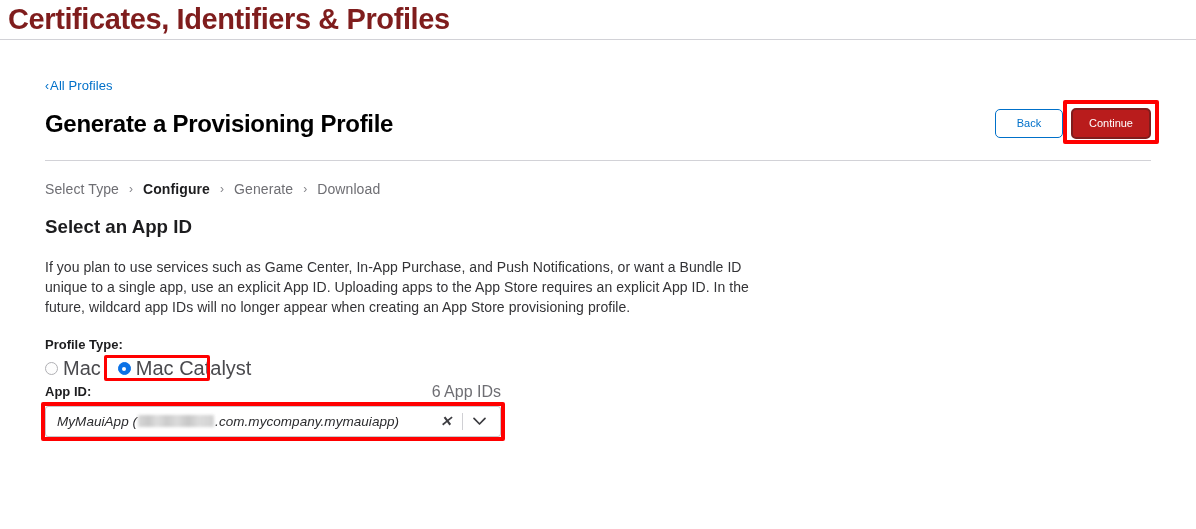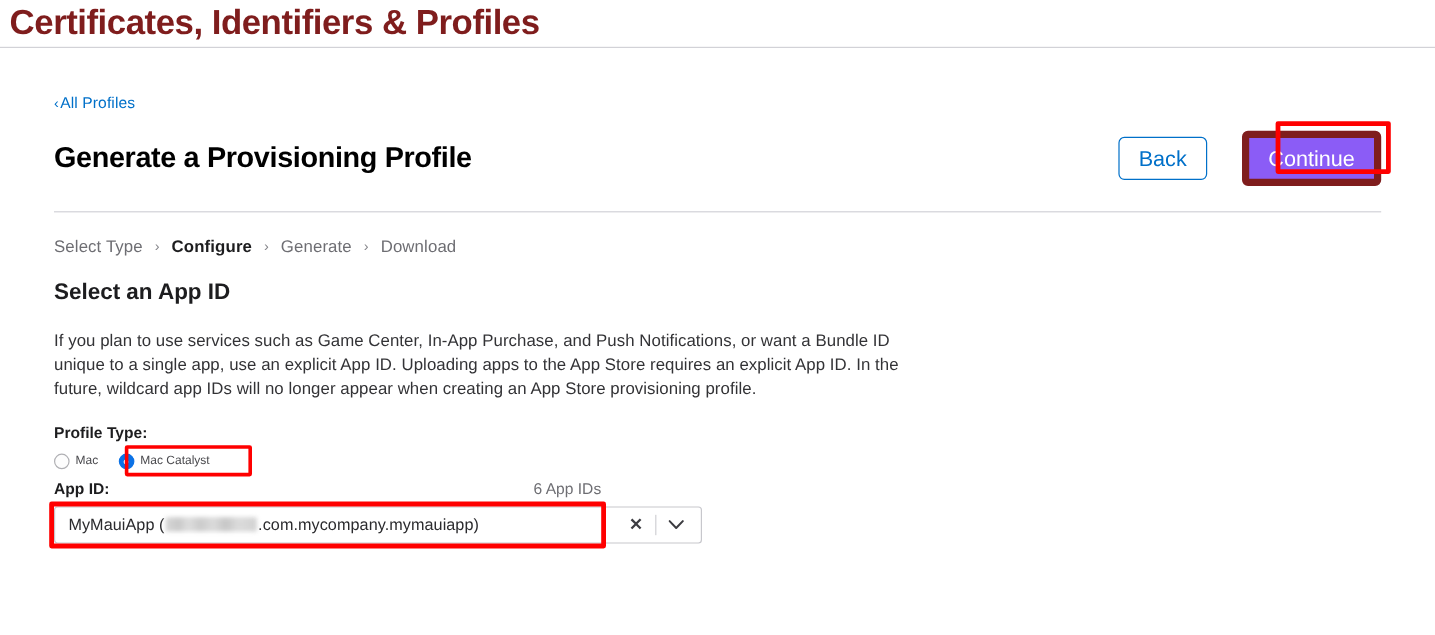--- a/index.html
+++ b/index.html
@@ -71,38 +71,37 @@
   }
 
   .btn-group {
     display: flex;
     align-items: center;
     gap: 8px;
     position: relative;
   }
   .btn {
     font-family: "Liberation Sans", sans-serif;
-    font-size: 18px;
+    font-size: 11px;
     line-height: 1;
     border-radius: 5px;
     padding: 8px 16px;
     cursor: pointer;
     white-space: nowrap;
-    margin-left: 21px;
   }
   .btn-secondary {
     background: #ffffff;
     border: 1px solid #0070c9;
     color: #0070c9;
     min-width: 68px;
     text-align: center;
   }
   .btn-primary {
-    background: #8b5cf6;
-    border: 6px solid #7f1d1d;
+    background: #b91c1c;
+    border: 2px solid #7f1d1d;
     color: #ffffff;
     min-width: 80px;
     text-align: center;
   }
   .hl-box-continue {
     position: absolute;
     top: -8px;
     right: -8px;
     width: 96px;
     height: 44px;
@@ -157,21 +156,21 @@
     display: flex;
     align-items: center;
     margin-top: 5px;
     position: relative;
     height: 22px;
   }
   .radio-opt {
     display: flex;
     align-items: center;
     gap: 5px;
-    font-size: 10px;
+    font-size: 20px;
     color: #4a4a4e;
     cursor: pointer;
   }
   .radio-opt.first { margin-right: 17px; }
   .radio-dot {
     width: 13px;
     height: 13px;
     border-radius: 50%;
     border: 1px solid #b0b0b4;
     background: #fdfdfd;
@@ -206,29 +205,30 @@
 
   
   .appid-label-row {
     display: flex;
     align-items: flex-end;
     justify-content: space-between;
     width: 456px;
     margin-top: 4px;
   }
   .appid-count {
-    font-size: 13px;
+    font-size: 16px;
     color: #6e6e73;
     line-height: 16px;
   }
 
   .select-wrap {
     position: relative;
-    width: 540px;
+    width: 456px;
     margin-top: 6px;
+    font-style: italic;
   }
   .select-box {
     height: 31px;
     border: 1px solid #c7c7cc;
     border-radius: 3px;
     background: #ffffff;
     display: flex;
     align-items: center;
     padding: 0 0 0 11px;
     font-size: 13.5px;

